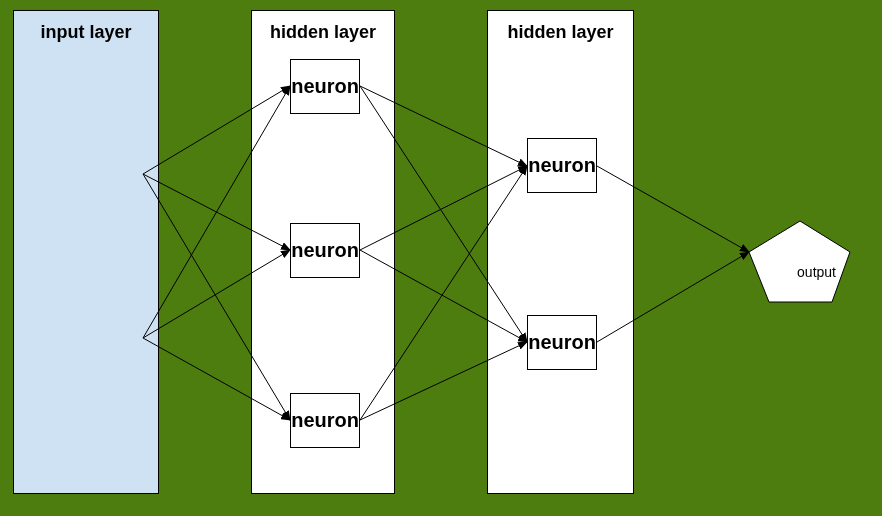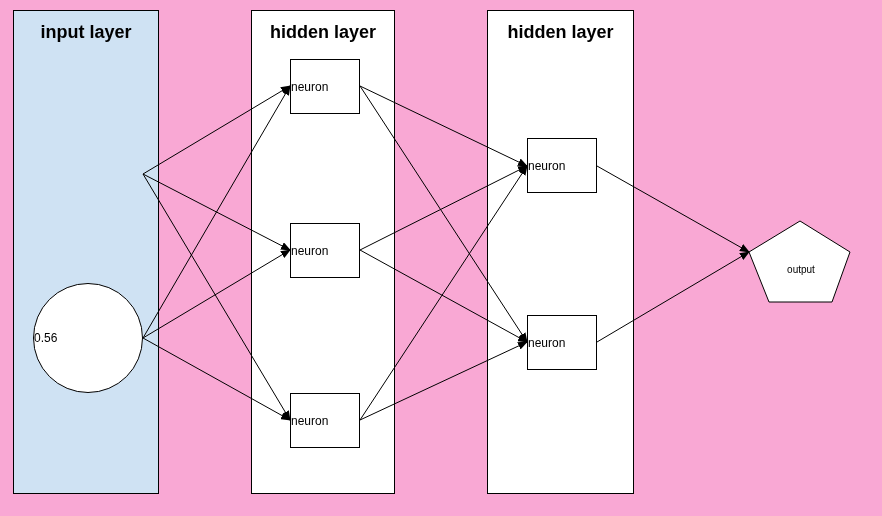--- a/index.html
+++ b/index.html
@@ -5,21 +5,21 @@
   html, body { margin: 0; padding: 0; }
   body {
     width: 882px; height: 516px;
     background: #000000;
     font-family: "Liberation Sans", sans-serif;
     overflow: hidden;
   }
   .canvas {
     position: relative;
     width: 882px; height: 516px;
-    background: #f9a8d4;
+    background: #4d7c0f;
   }
   .panel {
     position: absolute;
     top: 10px; height: 484px;
     border: 1px solid #000000;
     box-sizing: border-box;
     z-index: 1;
   }
   .panel-input   { left: 13px;  width: 146px; }
   .panel-hidden1 { left: 251px; width: 144px; }
@@ -39,40 +39,41 @@
     z-index: 2;
     pointer-events: none;
   }
   .node {
     position: absolute;
     box-sizing: border-box;
     background: #ffffff;
     border: 1px solid #000000;
     display: flex;
     align-items: center;
-    justify-content: flex-start;
-    font-size: 12px;
+    justify-content: flex-end;
+    font-size: 20px;
     color: #000000;
     z-index: 3;
+    font-weight: bold;
   }
   .node-circle { width: 110px; height: 110px; border-radius: 50%; }
   .node-rect   { width: 70px;  height: 55px; }
   .n-input1 { left: 33px;  top: 119px; }
   .n-input2 { left: 33px;  top: 283px; }
   .n-h1n1   { left: 290px; top: 59px;  }
   .n-h1n2   { left: 290px; top: 223px; }
   .n-h1n3   { left: 290px; top: 393px; }
   .n-h2n1   { left: 527px; top: 138px; }
   .n-h2n2   { left: 527px; top: 315px; }
   .pentagon-label {
     position: absolute;
     left: 766px; top: 264px;
     width: 70px;
-    text-align: center;
-    font-size: 10px;
+    text-align: right;
+    font-size: 14px;
     color: #000000;
     z-index: 3;
   }
 </style>
 </head>
 <body>
 
 <div class="canvas">
 
   <div class="panel panel-input" style="background: rgb(207, 226, 243);">
@@ -103,23 +104,20 @@
         <line x1="360" y1="250" x2="527" y2="166" stroke="#000000" stroke-width="1" marker-end="url(#arrow)"></line>
         <line x1="360" y1="250" x2="527" y2="342" stroke="#000000" stroke-width="1" marker-end="url(#arrow)"></line>
         <line x1="360" y1="420" x2="527" y2="166" stroke="#000000" stroke-width="1" marker-end="url(#arrow)"></line>
         <line x1="360" y1="420" x2="527" y2="342" stroke="#000000" stroke-width="1" marker-end="url(#arrow)"></line>
         <line x1="597" y1="166" x2="749" y2="252" stroke="#000000" stroke-width="1" marker-end="url(#arrow)"></line>
         <line x1="597" y1="342" x2="749" y2="252" stroke="#000000" stroke-width="1" marker-end="url(#arrow)"></line>
       </g>
     <polygon id="output-pentagon" points="800,221 850,252 832,302 769,302 749,252" fill="#ffffff" stroke="#000000" stroke-width="1"></polygon>
   </svg>
 
-  <div class="node node-circle n-input2">
-    <span>0.56</span>
-  </div>
   <div class="node node-rect n-h1n1">
     <span>neuron</span>
   </div>
   <div class="node node-rect n-h1n2">
     <span>neuron</span>
   </div>
   <div class="node node-rect n-h1n3">
     <span>neuron</span>
   </div>
   <div class="node node-rect n-h2n1">

